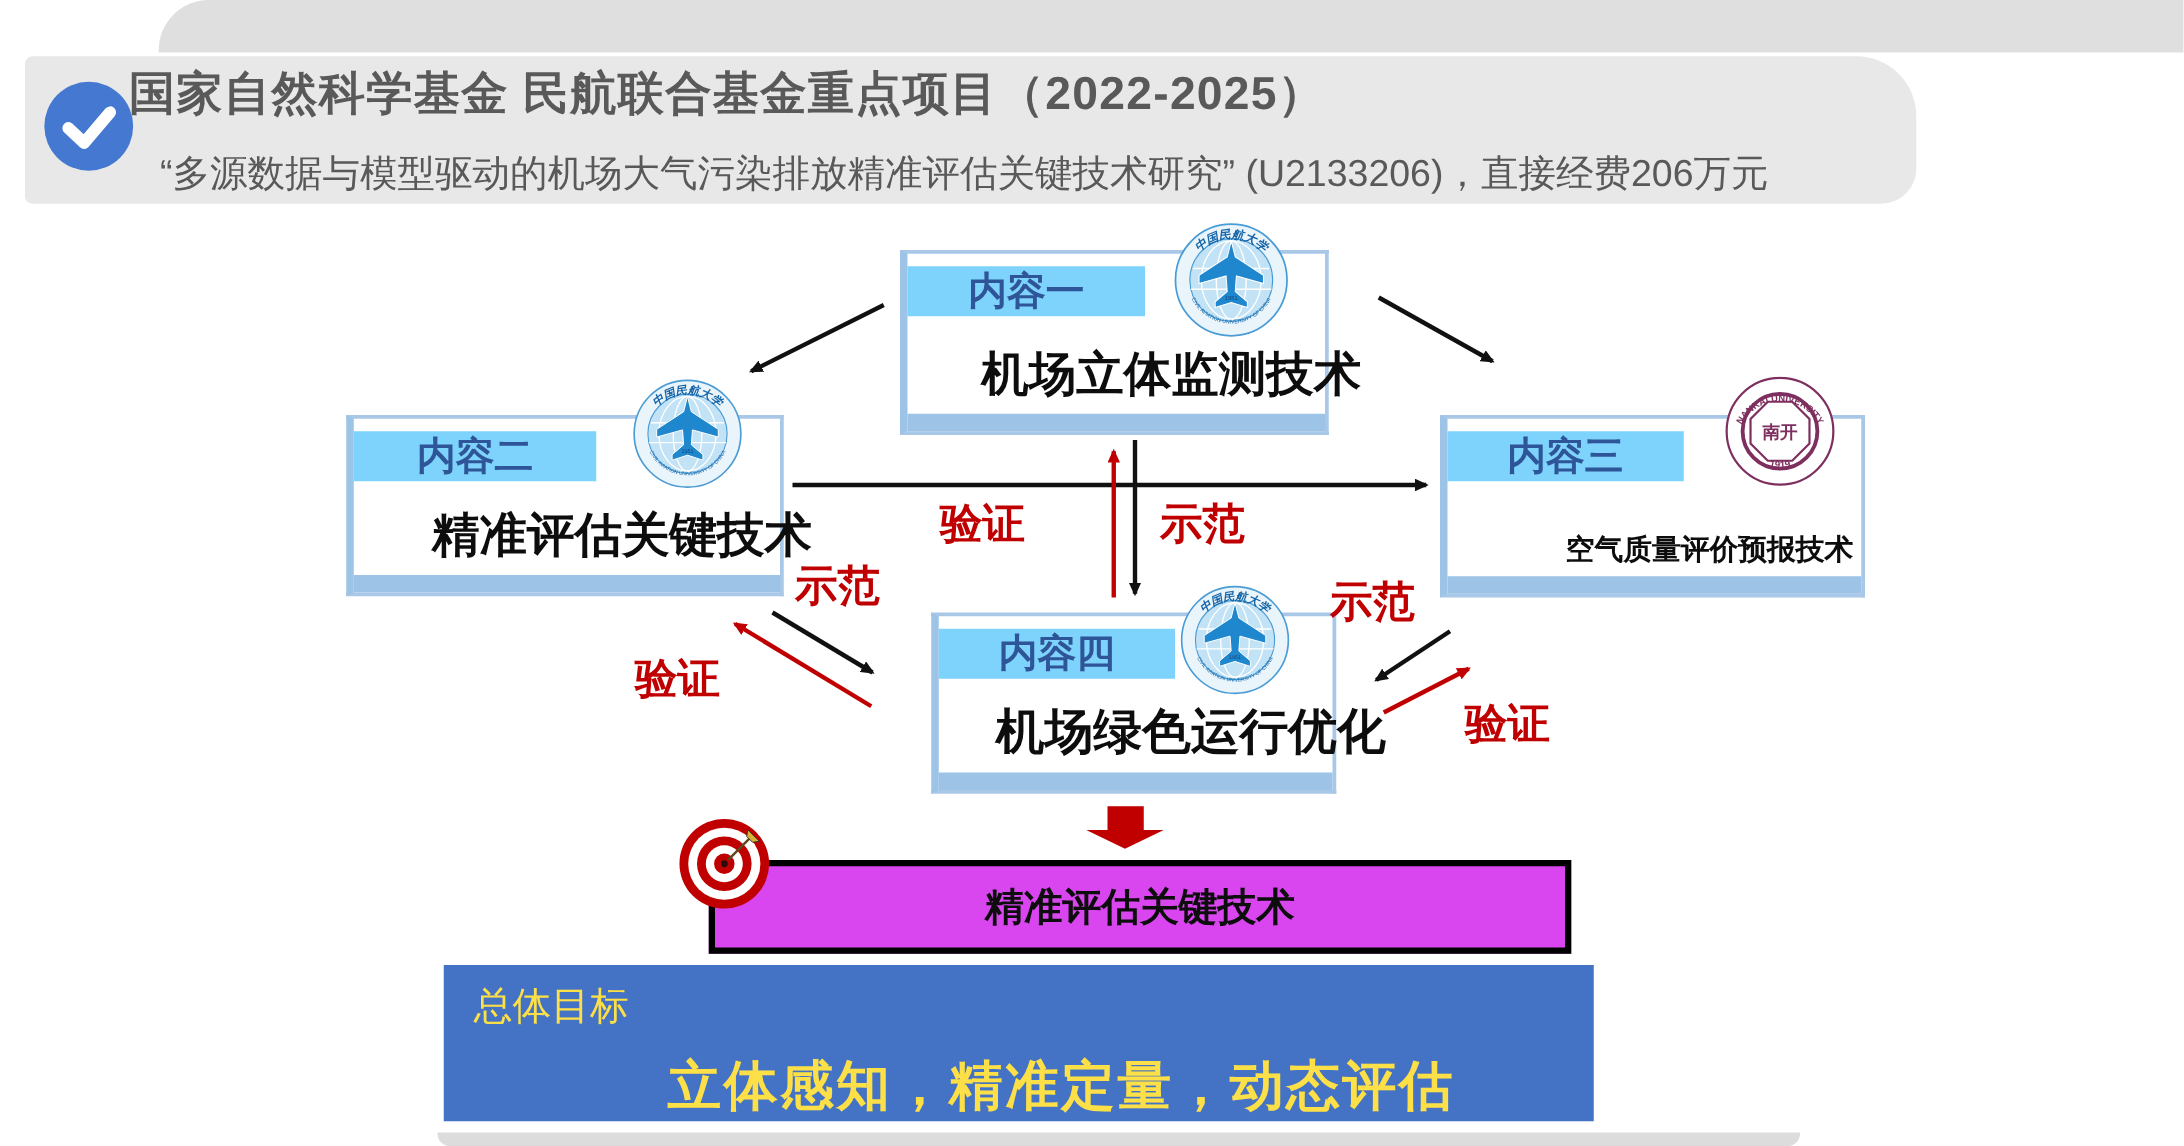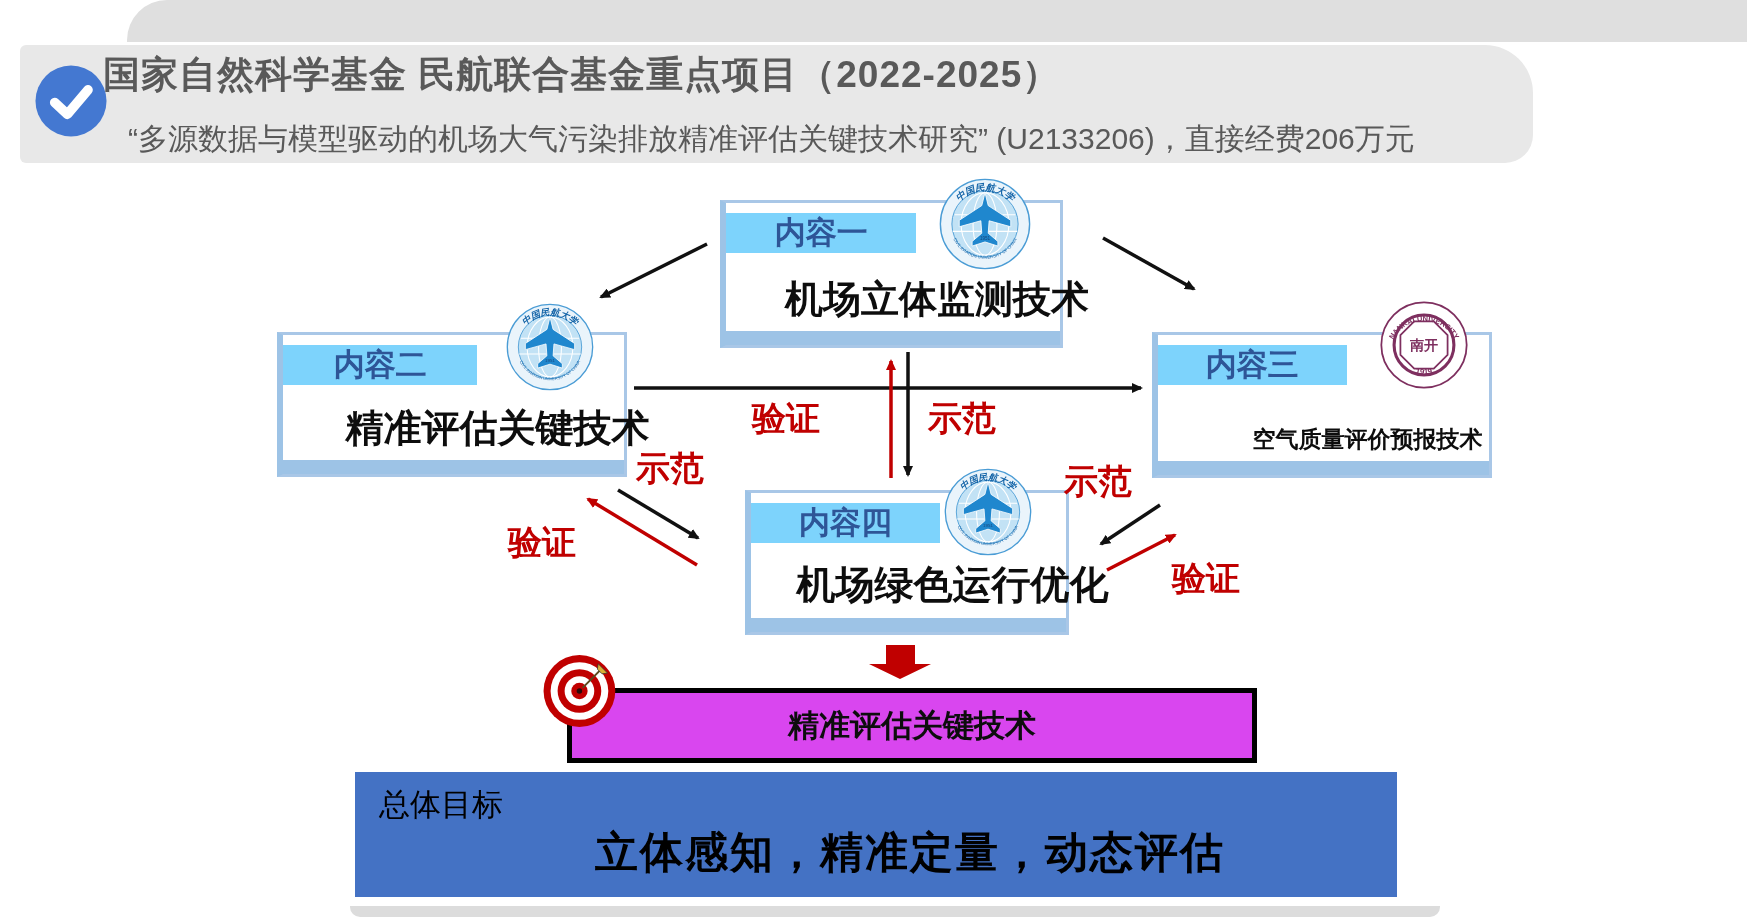--- a/index.html
+++ b/index.html
@@ -29,24 +29,24 @@
     color:#0d0d0d;font-weight:bold;white-space:nowrap;margin-left:44px;}
   .cbox-strip{position:absolute;left:0;bottom:0;width:100%;height:14px;background:#9dc3e6;}
   .logo{position:absolute;}
   
   .edge-label{position:absolute;color:#c00000;font-weight:bold;font-size:34px;white-space:nowrap;}
   
   .result-box{position:absolute;left:567px;top:688px;width:690px;height:75px;
     background:#d946ef;border:5px solid #000;box-sizing:border-box;
     display:flex;align-items:center;justify-content:center;
     font-size:31px;font-weight:bold;color:#0d0d0d;}
-  .goal-box{position:absolute;left:355px;top:772px;width:1042px;height:125px;
-    background:#4472c4;color:#000000;box-sizing:border-box;}
+  .goal-box{position:absolute;left:355px;top:772px;width:920px;height:125px;
+    background:#4472c4;color:#fde047;box-sizing:border-box;}
   .goal-label{position:absolute;left:24px;top:12px;font-size:31px;}
-  .goal-text{position:absolute;left:0;top:52px;width:100%;text-align:center;
+  .goal-text{position:absolute;left:0;top:68px;width:100%;text-align:center;
     padding-left:68px;box-sizing:border-box;font-size:43px;font-weight:bold;letter-spacing:2px;}
   .target-icon{position:absolute;left:542px;top:652px;width:78px;height:78px;}
   svg.overlay{position:absolute;left:0;top:0;pointer-events:none;}
 </style>
 </head>
 <body>
 
 <div class="canvas">
 
   <svg width="0" height="0" style="position:absolute" aria-hidden="true">

